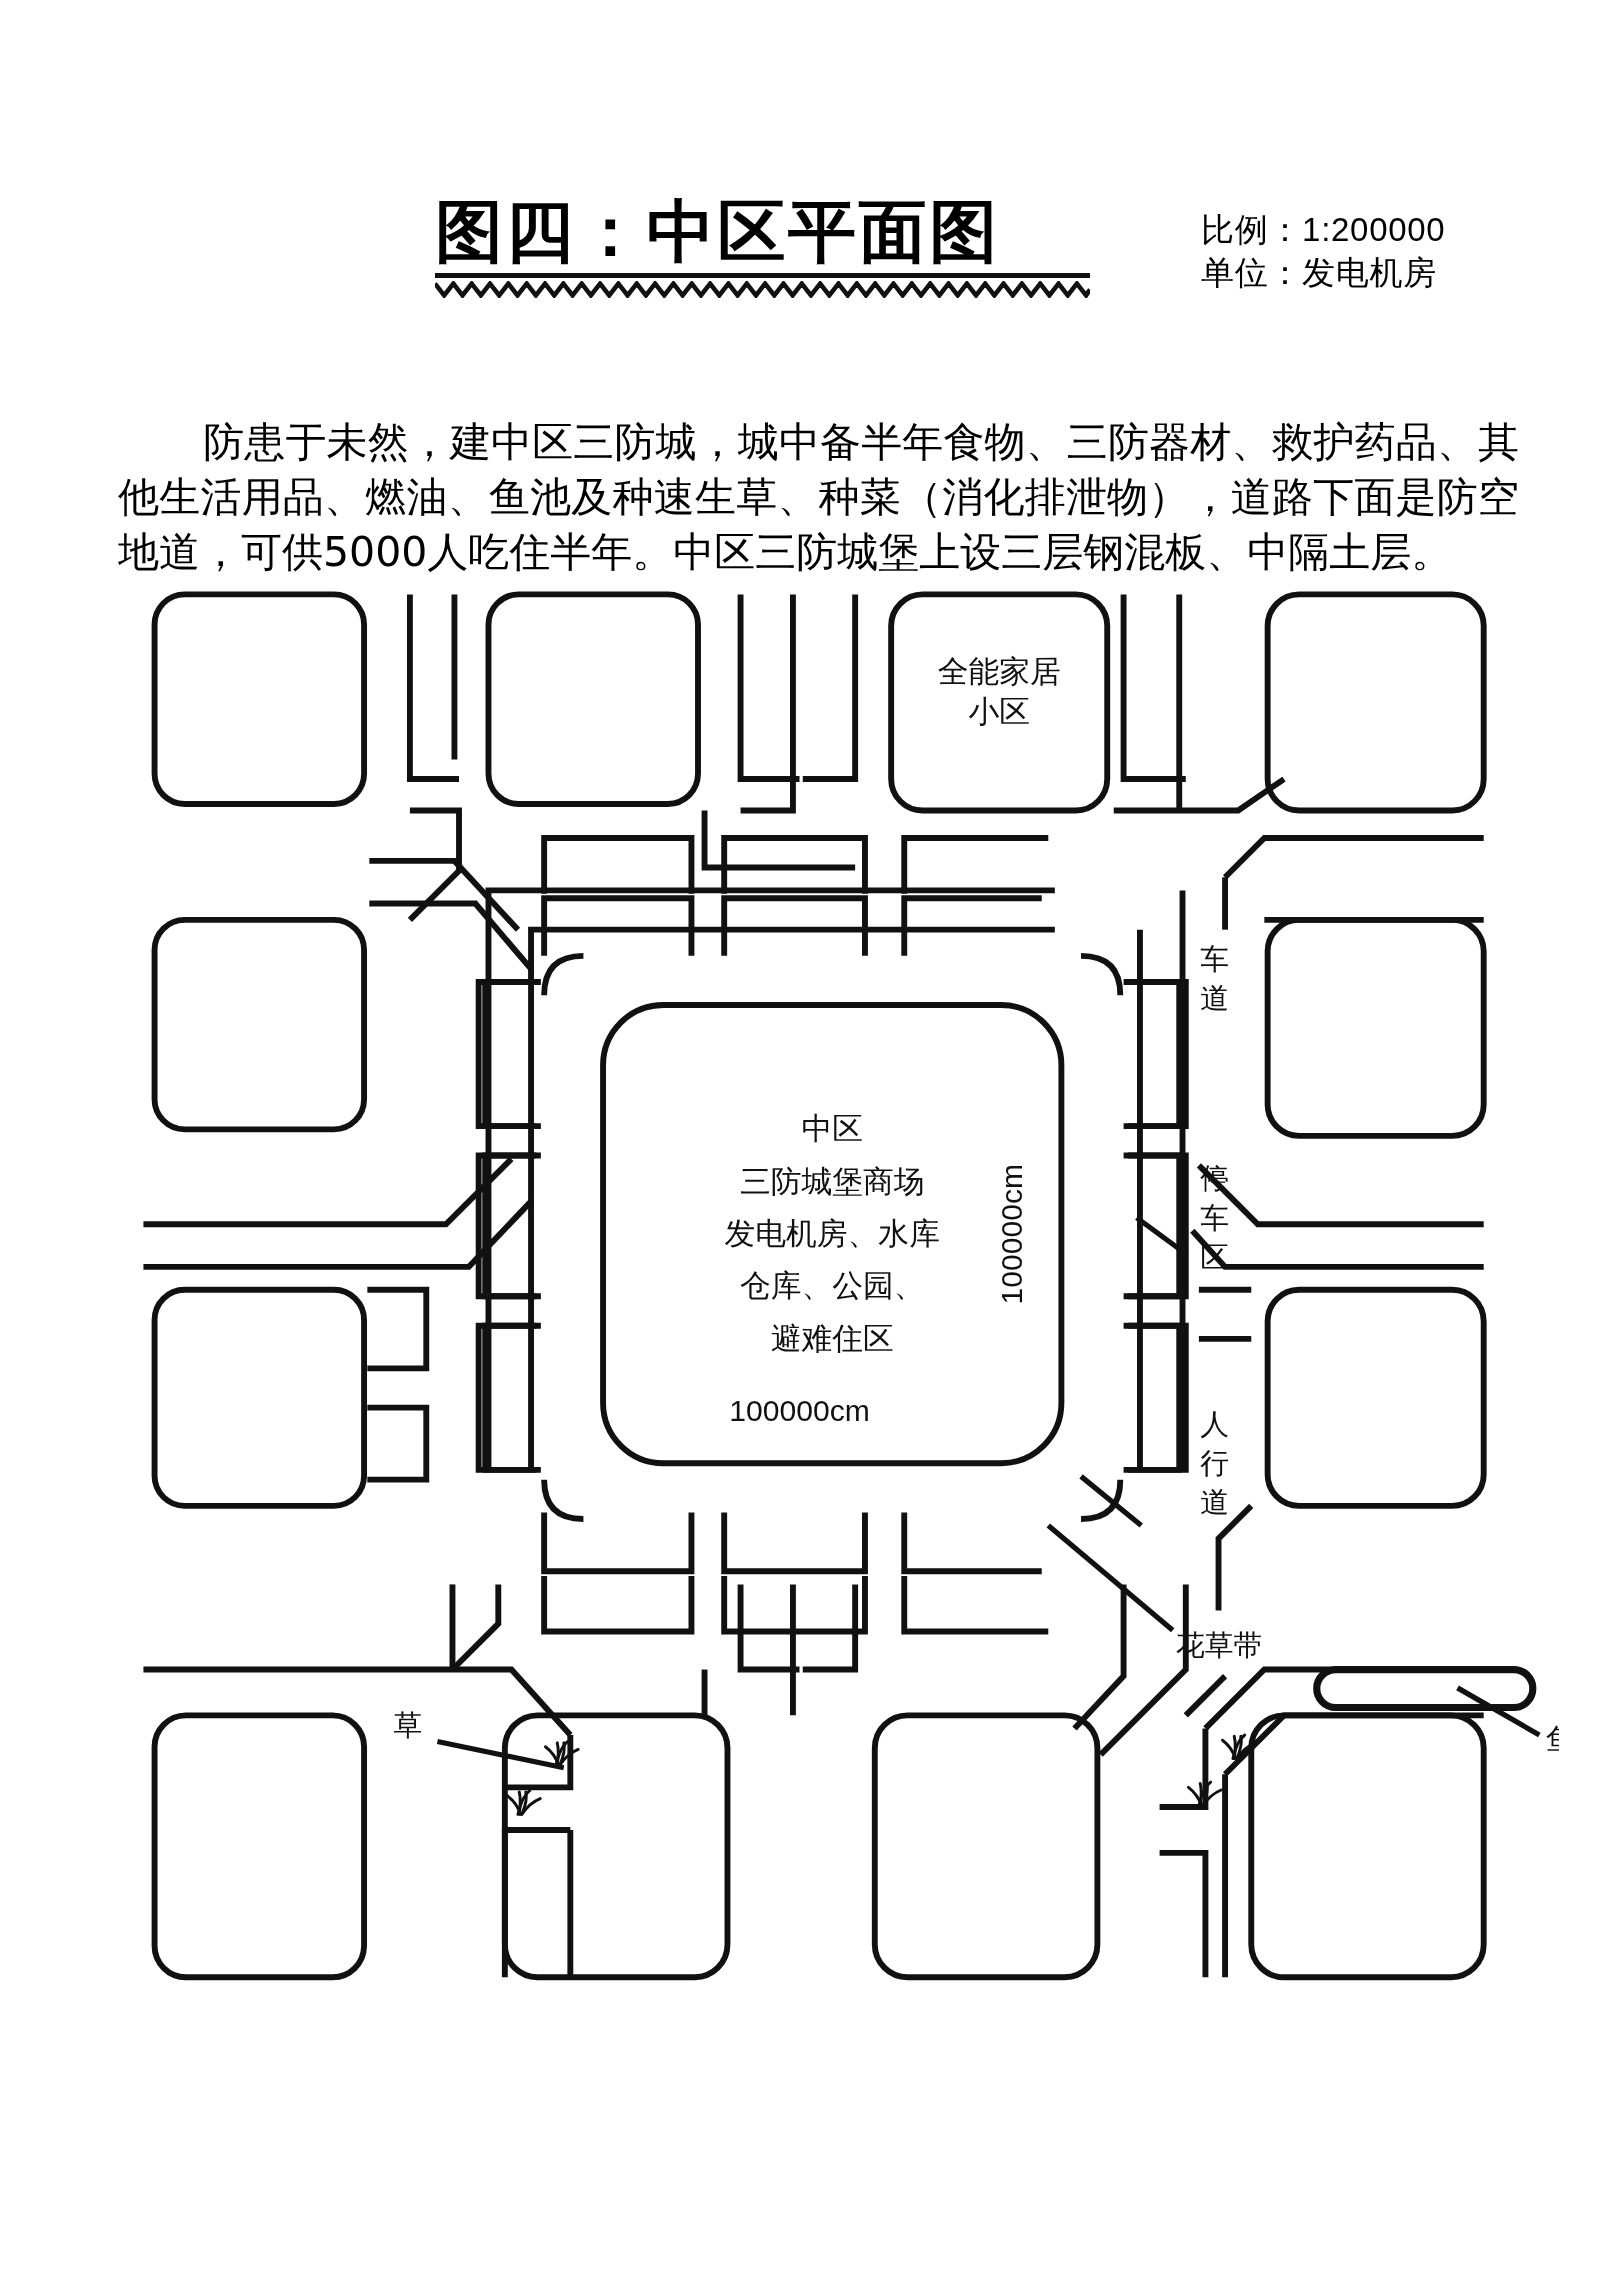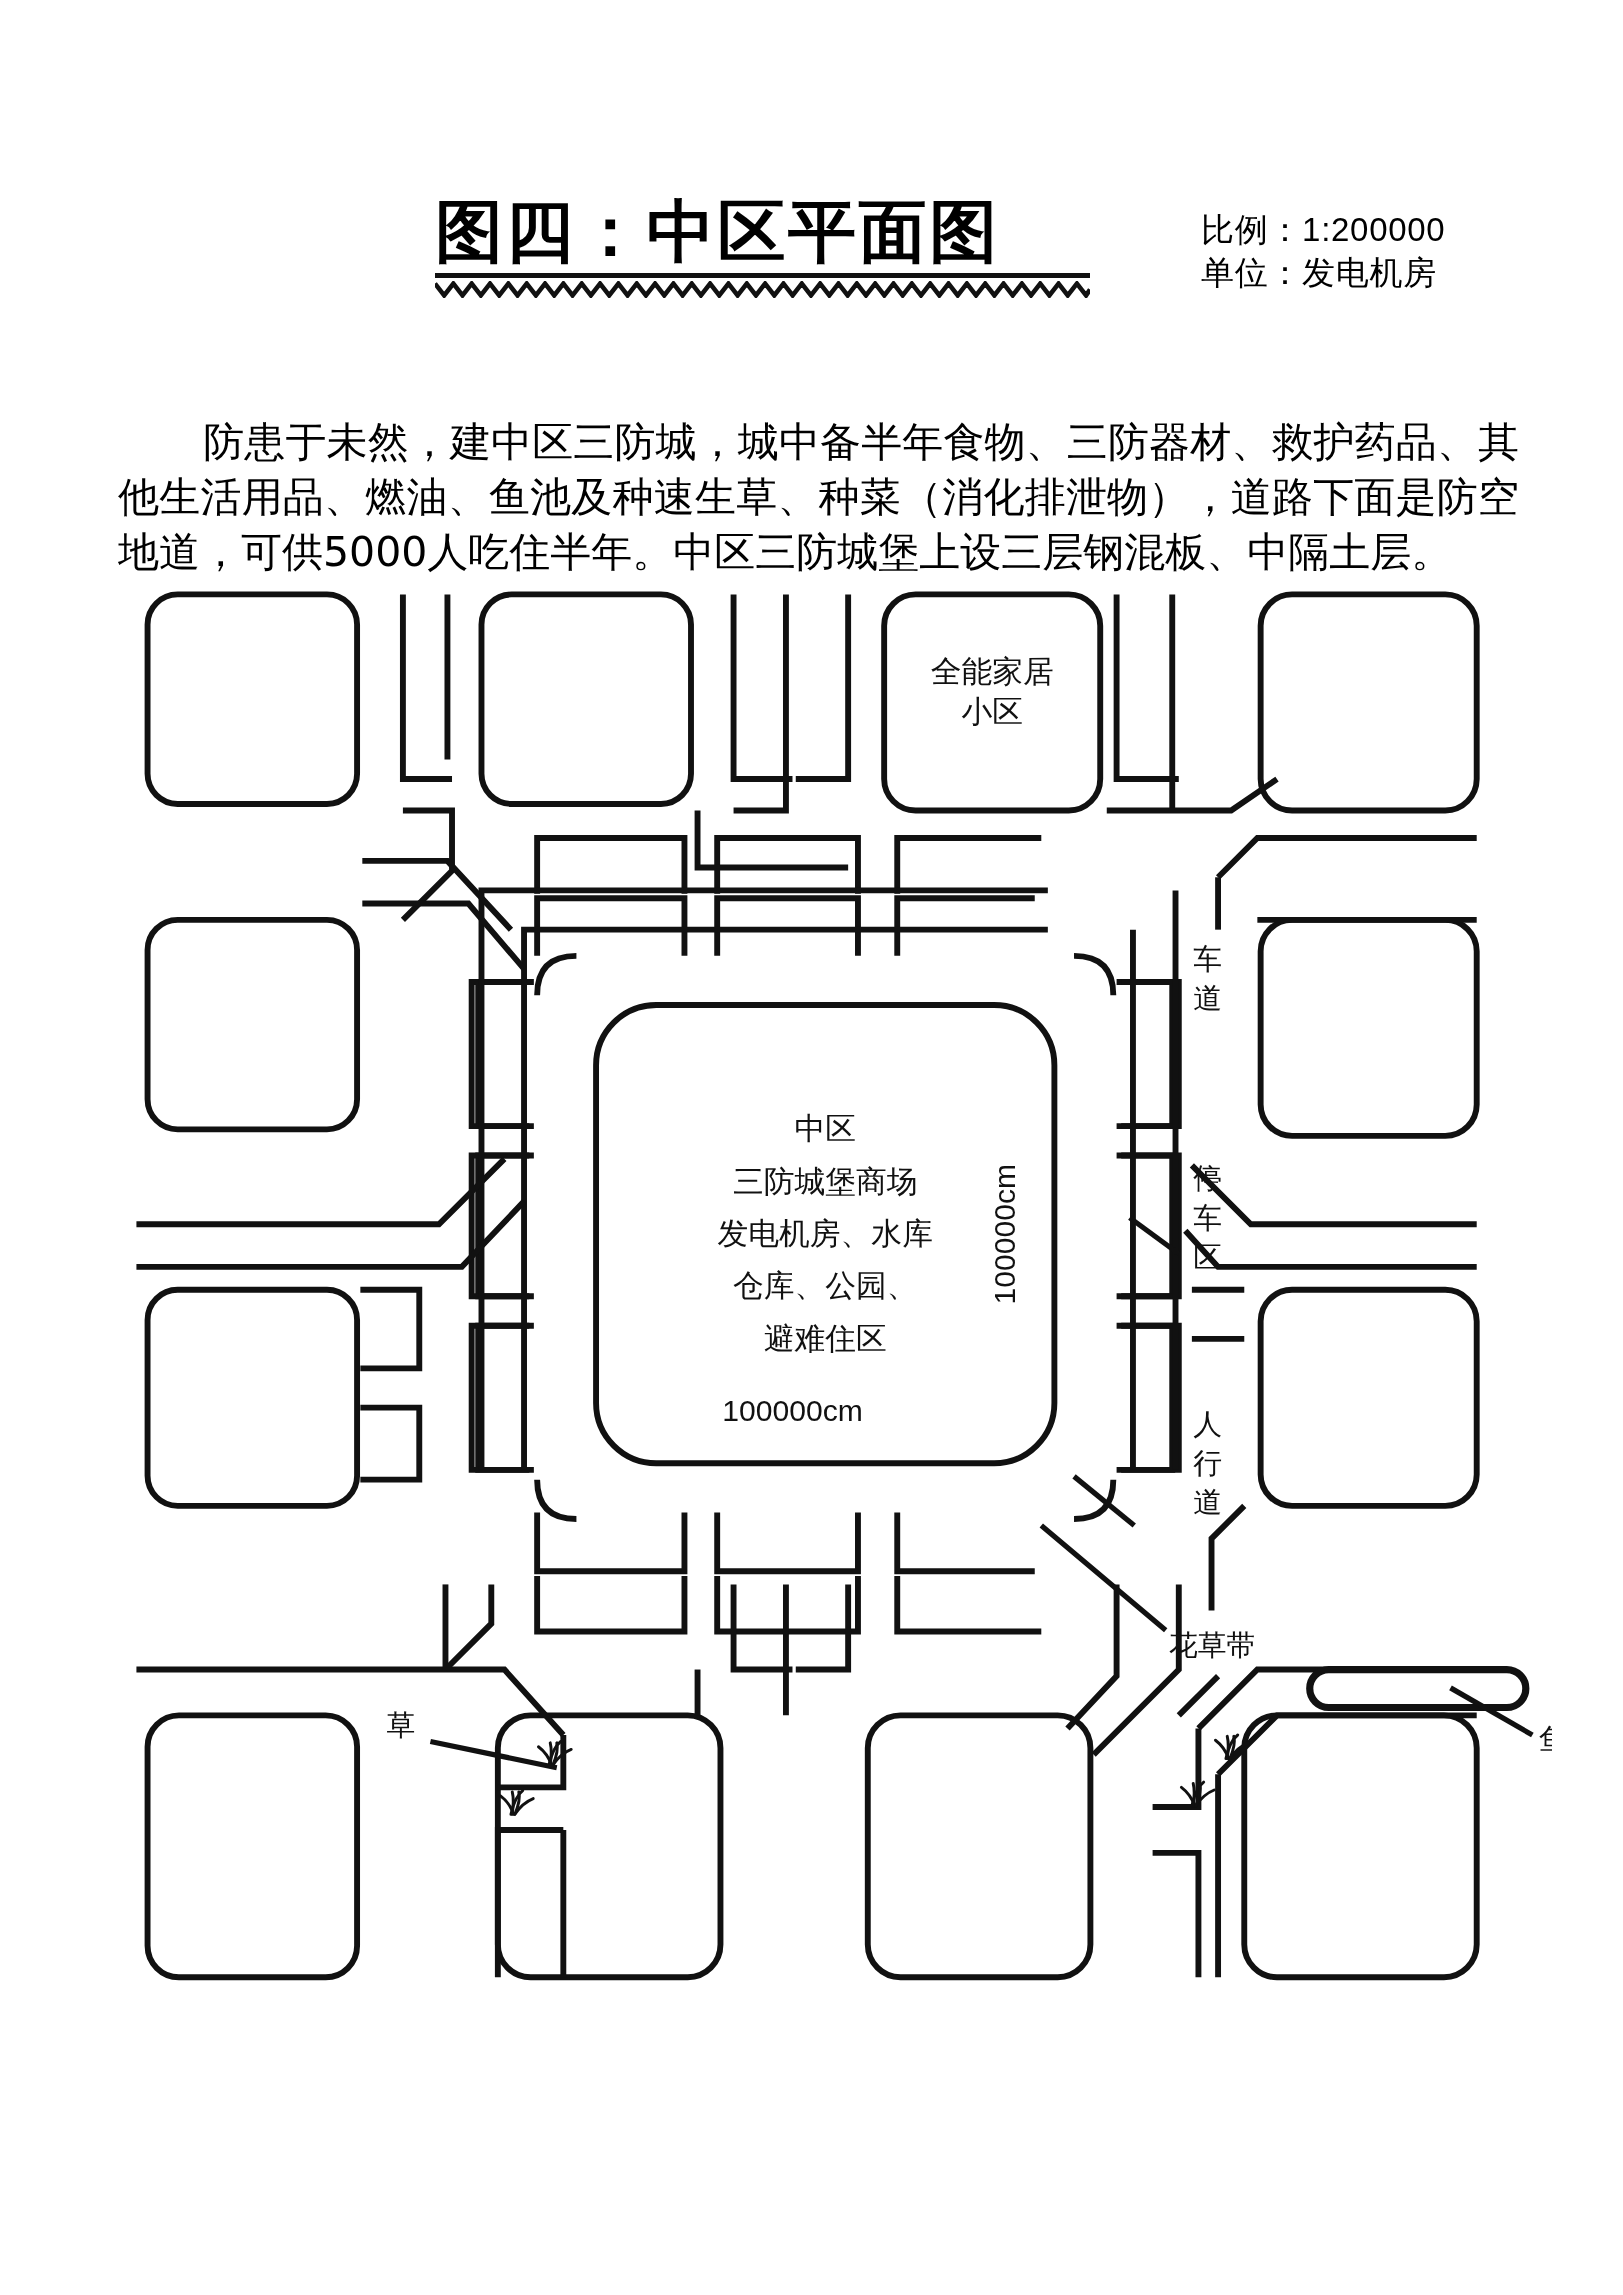--- a/index.html
+++ b/index.html
@@ -27,21 +27,21 @@
   .para{
     position:absolute;left:118px;top:376px;width:1401px;
     font-size:41px;line-height:1.34;letter-spacing:0px;
     text-align:justify;text-justify:inter-character;
     font-family:"DejaVu Sans","Liberation Sans",sans-serif;
     margin-top:39px;
   }
   .para .indent{display:inline-block;width:85px;}
 
   
-  .map{position:absolute;left:105px;top:563px;width:1447px;height:1447px;text-align:right;}
+  .map{position:absolute;left:112px;top:563px;width:1447px;height:1447px;text-align:right;}
   svg{display:block;}
   .blk{fill:#fff;stroke:#111;stroke-width:9;}
   .rd{fill:none;stroke:#111;stroke-width:9;stroke-linecap:butt;stroke-linejoin:miter;}
   .lead{fill:none;stroke:#111;stroke-width:8;}
   .grass{fill:none;stroke:#111;stroke-width:4.5;stroke-linecap:round;}
   .pond{fill:#fff;stroke:#111;stroke-width:11;}
   .maplbl{font-family:"DejaVu Sans","Liberation Sans",sans-serif;font-size:44px;fill:#111;}
   .maplbl-c{font-family:"DejaVu Sans","Liberation Sans",sans-serif;font-size:47px;fill:#111;text-anchor:middle;}
   .dimlbl{font-family:"Liberation Sans","DejaVu Sans",sans-serif;font-size:46px;fill:#111;text-anchor:middle;}
 </style>

